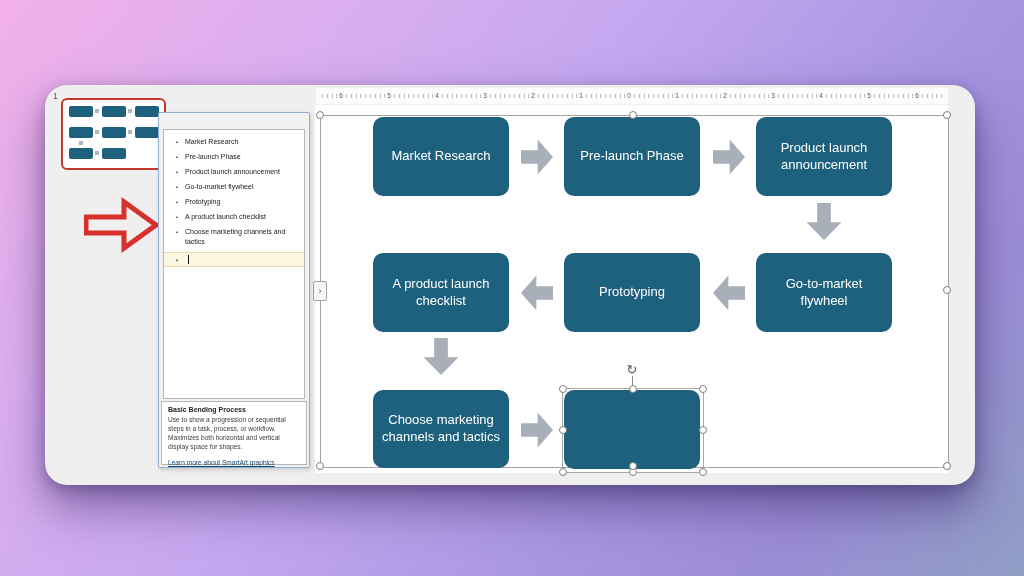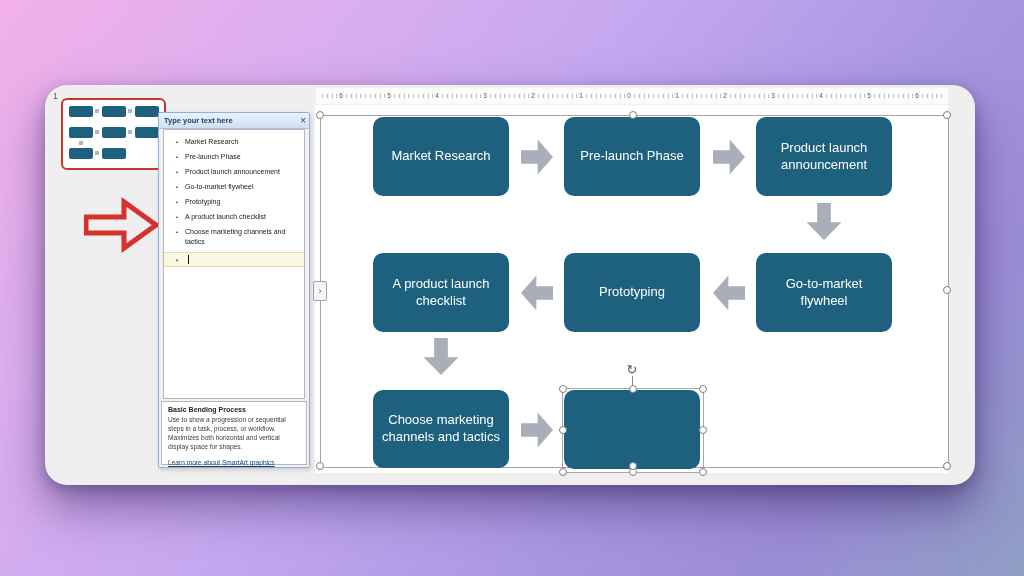--- a/index.html
+++ b/index.html
@@ -143,24 +143,20 @@
       <div class="handle" style="left:140px;top:0;"></div>
       <div class="handle" style="left:0;top:41px;"></div>
       <div class="handle" style="left:140px;top:41px;"></div>
       <div class="handle" style="left:0;top:83px;"></div>
       <div class="handle" style="left:70px;top:83px;"></div>
       <div class="handle" style="left:140px;top:83px;"></div>
     </div>
   </div>
 
   <div class="abs text-pane">
-    <div class="tp-header">
-      <span class="tp-title">Type your text here</span>
-      <span class="tp-close">×</span>
-    </div>
     <div class="tp-body">
       <div class="tp-item">
         <span class="tp-bullet">•</span>
         <span>Market Research</span>
       </div>
       <div class="tp-item">
         <span class="tp-bullet">•</span>
         <span>Pre-launch Phase</span>
       </div>
       <div class="tp-item">

